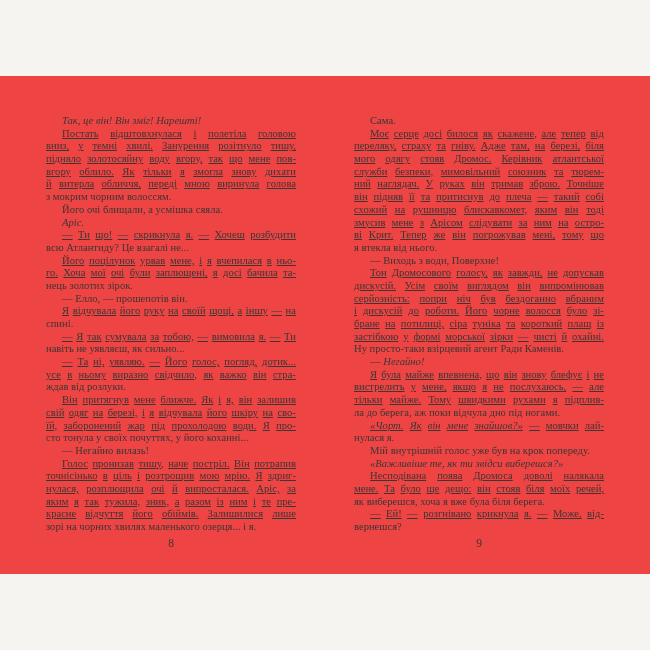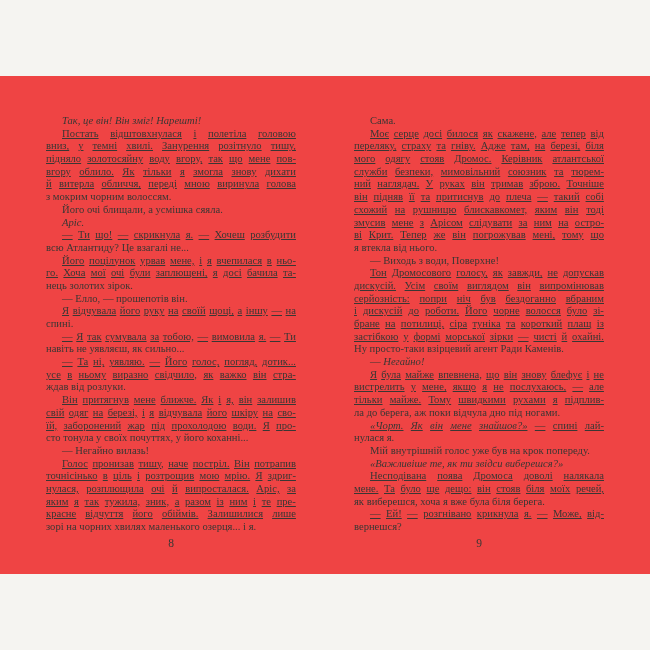--- a/index.html
+++ b/index.html
@@ -446,21 +446,21 @@
           <span>підплив-</span>
         </div>
         <div class="line"><span>ла до берега, аж поки відчула дно під ногами.</span></div>
         <div class="line ind just">
           <span class="it">«Чорт.</span>
           <span class="it">Як</span>
           <span class="it">він</span>
           <span class="it">мене</span>
           <span class="it">знайшов?»</span>
           <span>—</span>
-          <span>спині</span>
+          <span>мовчки</span>
           <span>лай-</span>
         </div>
         <div class="line"><span>нулася я.</span></div>
         <div class="line ind"><span>Мій внутрішній голос уже був на крок попереду.</span></div>
         <div class="line ind"><span class="it">«Важливіше те, як ти звідси виберешся?»</span></div>
         <div class="line ind just">
           <span>Несподівана</span>
           <span>поява</span>
           <span>Дромоса</span>
           <span>доволі</span>

